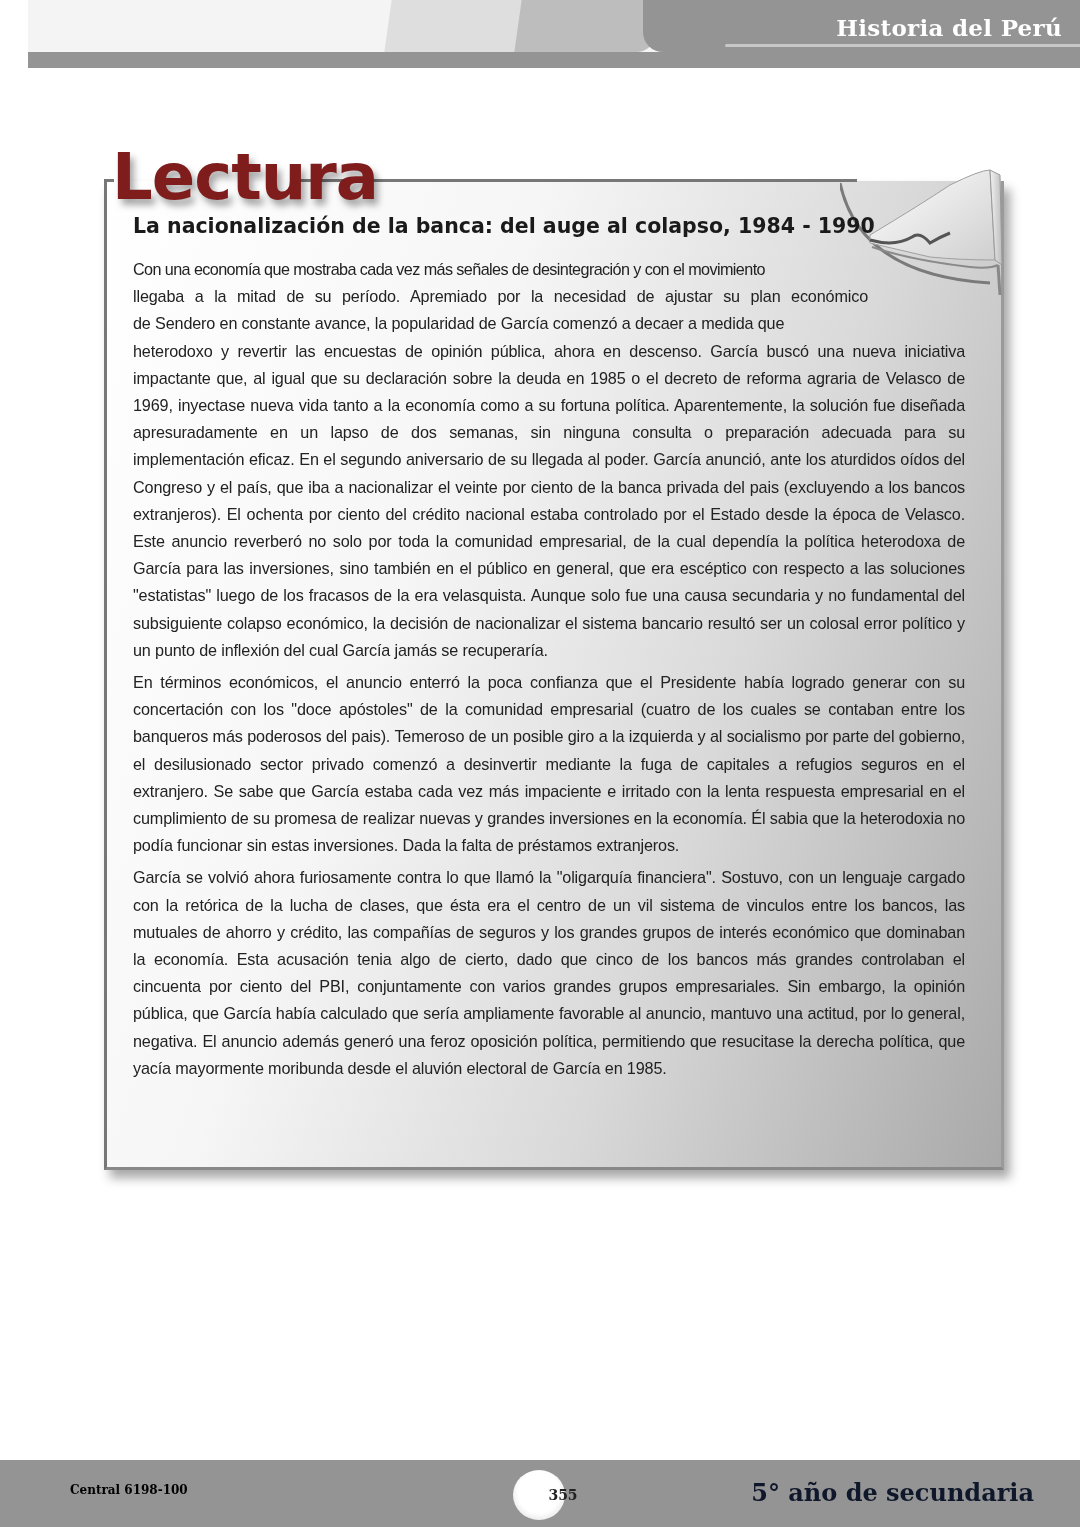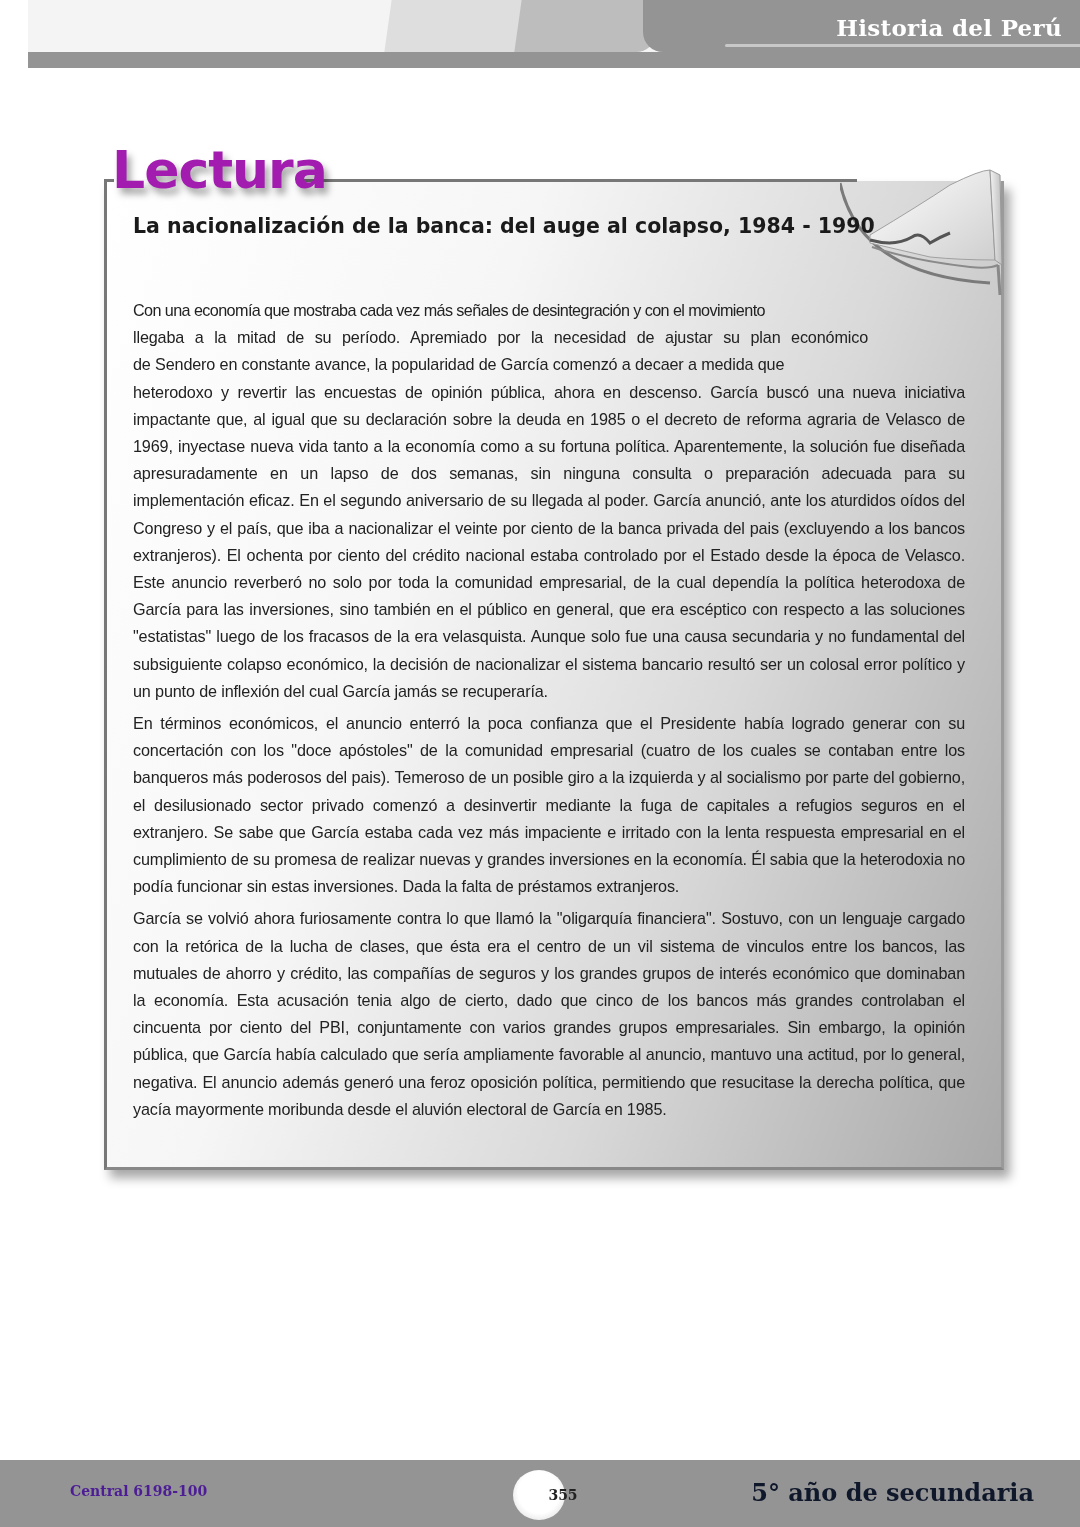--- a/index.html
+++ b/index.html
@@ -18,21 +18,21 @@
   .hdr-title {
     position:absolute; right:46px; top:14px;
     font-family:"DejaVu Serif", serif; font-weight:bold; font-size:23px; color:#ffffff;
     letter-spacing:0.3px;
   }
   .hdr-line { position:absolute; left:697px; top:44px; width:383px; height:3px; background:#c8c8c8; border-radius:2px; }
 
   
   .lectura-title {
     position:absolute; left:112px; top:140px;
-    font-family:"DejaVu Sans", sans-serif; font-weight:bold; font-size:52px; color:#a21caf;
+    font-family:"DejaVu Sans", sans-serif; font-weight:bold; font-size:64px; color:#7f1d1d;
     letter-spacing:-1px;
     text-shadow: 4px 6px 7px rgba(0,0,0,0.35);
   }
   .box {
     position:absolute; left:104px; top:181px; width:894px; height:986px;
     background: linear-gradient(110deg, #ffffff 0%, #f6f6f6 35%, #d9d9d9 65%, #a9a9aa 100%);
     border-left:3px solid #777;
     border-bottom:3px solid #888;
     border-right:3px solid #9a9a9a;
     box-shadow: 6px 8px 10px rgba(0,0,0,0.35);
@@ -42,30 +42,30 @@
 
   .book { position:absolute; left:840px; top:165px; width:170px; height:135px; }
 
   .article-title {
     position:absolute; left:133px; top:214px;
     font-family:"DejaVu Sans", sans-serif; font-weight:bold; font-size:20.5px; color:#1a1a1a;
   }
   .article-body {
     position:absolute; left:133px; top:256px; width:832px;
     font-family:"Liberation Sans", sans-serif; font-size:16.2px; line-height:27.2px; color:#222;
-    text-align:justify; letter-spacing:-0.15px;margin-top:41px;
+    text-align:justify; letter-spacing:-0.15px;
   }
   .article-body p { margin:0 0 5px 0; }
   .article-body .narrow { display:block; }
 
   
   .footer { position:absolute; left:0; top:1460px; width:1080px; height:67px; background:#949495; }
   .footer-left {
     position:absolute; left:70px; top:23px;
-    font-family:"DejaVu Serif", serif; font-weight:bold; font-size:14px; color:#4c1d95;
+    font-family:"DejaVu Serif", serif; font-weight:bold; font-size:12px; color:#000000;
   }
   .footer-right {
     position:absolute; right:46px; top:18px;
     font-family:"DejaVu Serif", serif; font-weight:bold; font-size:24px; color:#0f172a;
   }
   .page-badge {
     position:absolute; left:513px; top:10px; width:52px; height:50px;
     background: radial-gradient(circle at 50% 45%, #ffffff 55%, #e6e6e6 80%, #cfcfcf 100%);
     border-radius:50%;
     display:flex; align-items:center; justify-content:center;

